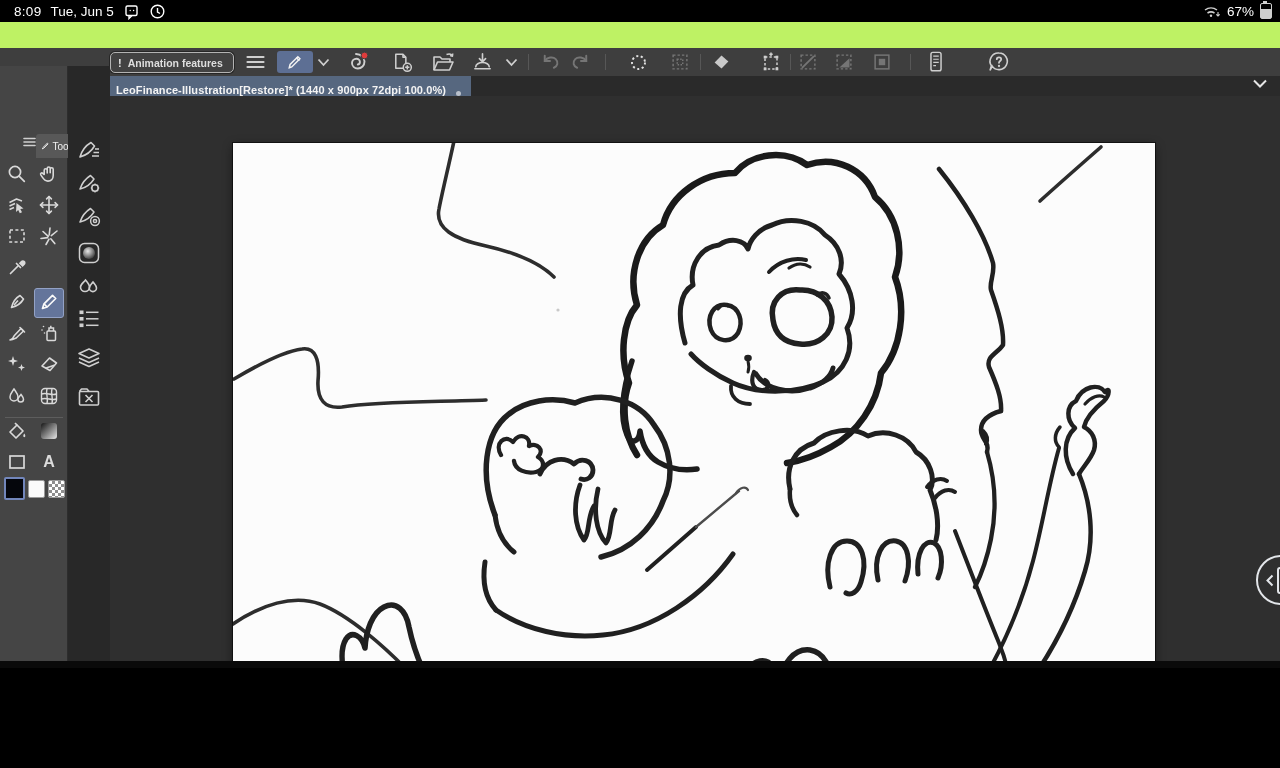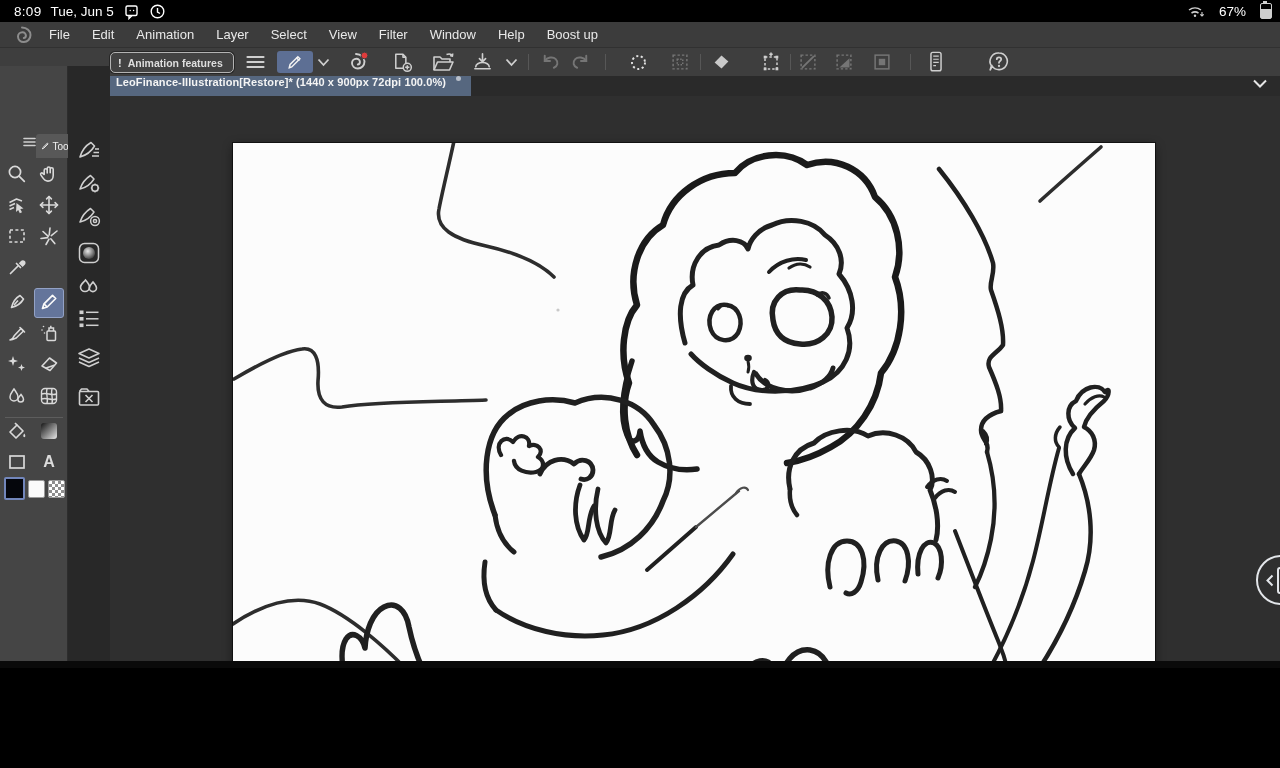--- a/index.html
+++ b/index.html
@@ -2,21 +2,21 @@
 <html><head>
 <meta charset="utf-8">
 <style>
   html,body{margin:0;padding:0;background:#000;font-family:"Liberation Sans",sans-serif;-webkit-font-smoothing:antialiased}
   .screen{position:relative;width:1280px;height:668px;overflow:hidden;background:#bef264}
 
   
   .statusbar{position:absolute;left:0;top:0;width:1280px;height:22px;background:#000;color:#fff;
     display:flex;align-items:center;justify-content:space-between;font-size:13.5px}
   .sb-left{display:flex;align-items:center;gap:9px;padding-left:14px}
-  .sb-right{display:flex;align-items:center;gap:14px;padding-right:8px}
+  .sb-right{display:flex;align-items:center;gap:6px;padding-right:8px}
   .sb-badge{display:inline-flex;align-items:center}
   .sb-time{letter-spacing:.3px}
   .battery-body{position:relative;width:10px;height:14px;border:1.5px solid #cfcfcf;border-radius:2px;background:#000}
   .battery-body:before{content:"";position:absolute;left:2px;top:-3.5px;width:4px;height:2px;background:#cfcfcf}
   .battery-fill{position:absolute;left:0;bottom:0;width:100%;height:64%;background:#cfcfcf}
 
   
   .menubar{position:absolute;left:0;top:22px;width:1280px;height:26px;background:#3c3c3c;
     display:flex;align-items:center;color:#e9e9e9;font-size:13px;border-bottom:1px solid #313131;box-sizing:border-box}
   .menubar .logo{margin:0 6px 0 12px;display:flex;align-items:center}
@@ -29,21 +29,21 @@
     padding:0 10px 0 7px;border:1.5px solid #b3b3b3;border-radius:5px;background:#424242;color:#dedede;
     font-size:10.5px;font-weight:bold;box-shadow:0 0 0 1px #262626}
   .pill .bang{font-weight:bold;font-size:11px;color:#e6e6e6}
   .tool-active{position:absolute;left:277px;top:3px;width:36px;height:22px;background:#5d6f94;border-radius:3px;
     display:flex;align-items:center;justify-content:center}
   .sep{position:absolute;top:6px;width:1px;height:16px;background:#575757}
   .dim{opacity:.38}
 
   
   .tabstrip{position:absolute;left:0;top:76px;width:1280px;height:20px;background:#2a2a2a}
-  .tab-active{position:absolute;left:108px;top:0;height:20px;display:flex;align-items:flex-start;gap:10px;
+  .tab-active{position:absolute;left:108px;top:0;height:20px;display:flex;align-items:flex-end;gap:10px;
     padding:0 10px 0 8px;background:#56677f;color:#f4f4f4;font-size:11px;font-weight:bold;letter-spacing:.1px}
   .tab-dot{width:5px;height:5px;border-radius:50%;background:#b9c0cb}
   .tab-chevron{position:absolute;right:12px;top:2px}
 
   
   .toolpanel{position:absolute;left:0;top:66px;width:68px;bottom:7px;background:#454545;border-right:1px solid #2d2d2d;box-sizing:border-box;z-index:5}
   .tp-burger{position:absolute;left:23px;top:71px}
   .tp-tab{position:absolute;left:36px;top:68px;width:32px;height:24px;background:#585858;border-radius:3px 0 0 0;
     display:flex;align-items:center;gap:3px;padding-left:5px;box-sizing:border-box;overflow:hidden;color:#f0f0f0;font-size:10px}
   .tp-tab .lbl{display:inline-block;max-width:16px;overflow:hidden;white-space:nowrap}
@@ -111,37 +111,20 @@
           <path d="M15 8 v4 m-1.7 -1.7 l1.7 1.7 1.7 -1.7" stroke-width="1.1"></path>
         </svg>
       </span>
       <span>67%</span>
       <span class="battery-body">
           <span class="battery-fill"></span>
         </span>
     </div>
   </div>
 
-  <div class="menubar">
-    <span class="logo">
-      <svg width="20" height="20" viewBox="0 0 20 20" fill="none" stroke="#8d8d8d" stroke-width="2" stroke-linecap="round">
-        <path d="M10 2.5 C15 2.5 18.5 6 18.5 10 C18.5 14 15.5 17 11.8 17 C8.4 17 6 14.6 6 11.6 C6 9.1 8 7.2 10.4 7.2 C12.7 7.2 13.9 9 13.9 10.6 C13.9 12 13 13 11.8 13"></path>
-      </svg>
-    </span>
-    <span class="menu-item">File</span>
-    <span class="menu-item">Edit</span>
-    <span class="menu-item">Animation</span>
-    <span class="menu-item">Layer</span>
-    <span class="menu-item">Select</span>
-    <span class="menu-item">View</span>
-    <span class="menu-item">Filter</span>
-    <span class="menu-item">Window</span>
-    <span class="menu-item">Help</span>
-    <span class="menu-item">Boost up</span>
-  </div>
 
   <div class="toolbar">
     <span class="panel-collapse">
       <svg width="10" height="14" viewBox="0 0 10 14" fill="none" stroke="#b5b5b5" stroke-width="1.6">
           <path d="M3 2 L8 7 L3 12"></path>
         </svg>
     </span>
 
     <div class="pill">
       <span class="bang">!</span>

